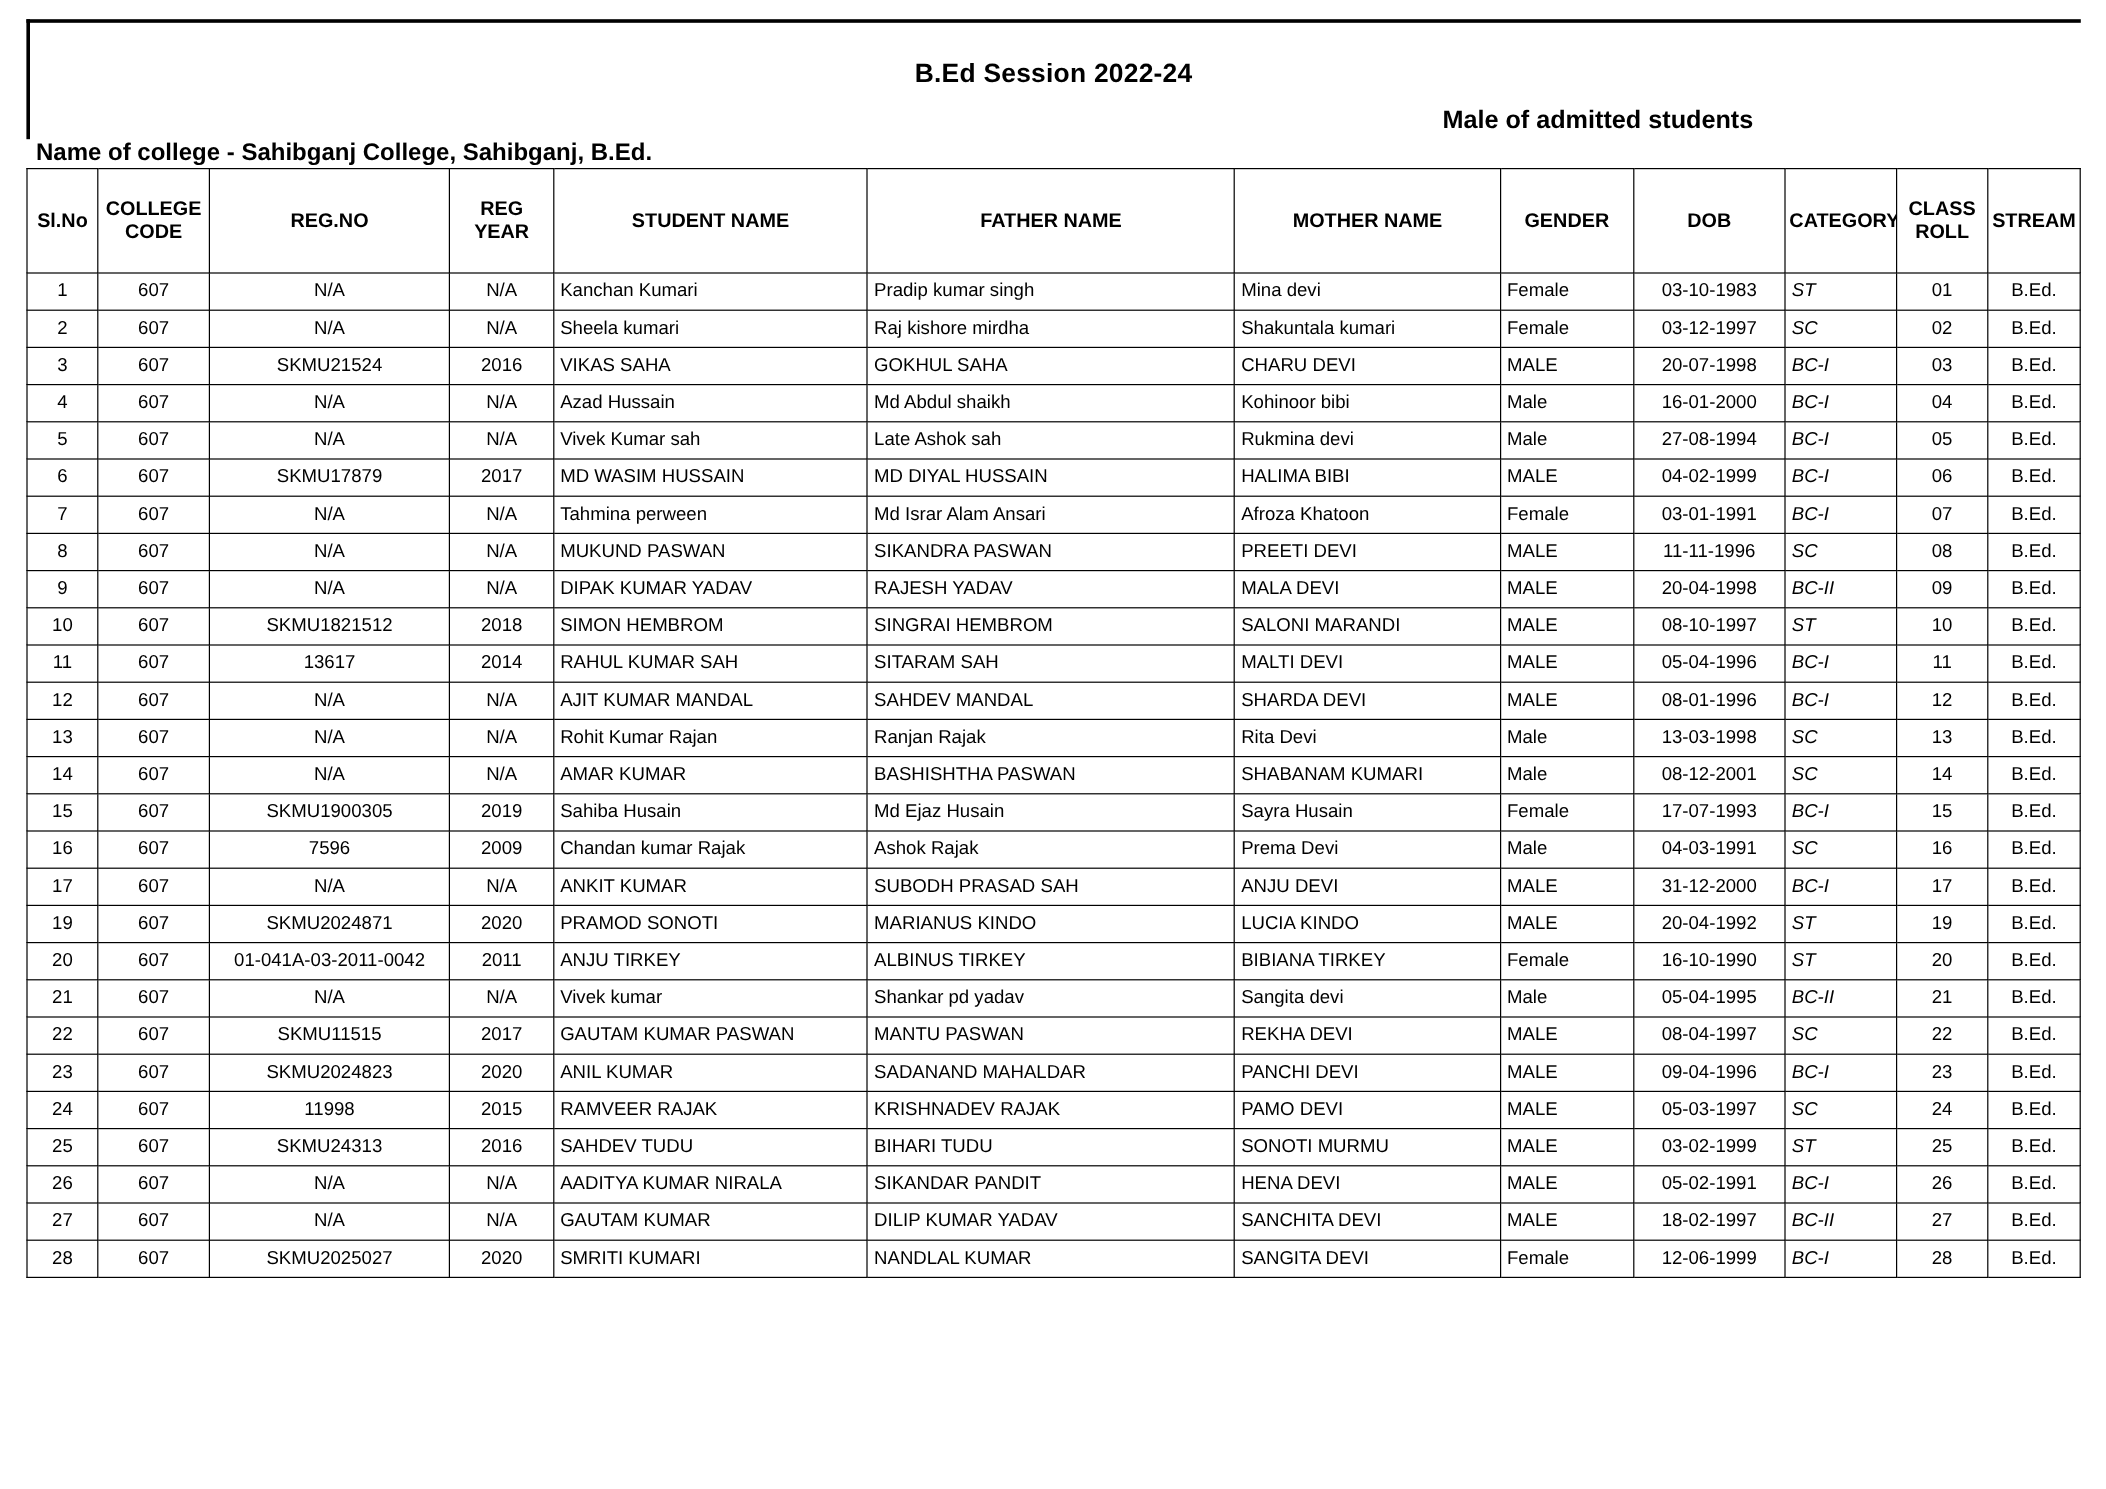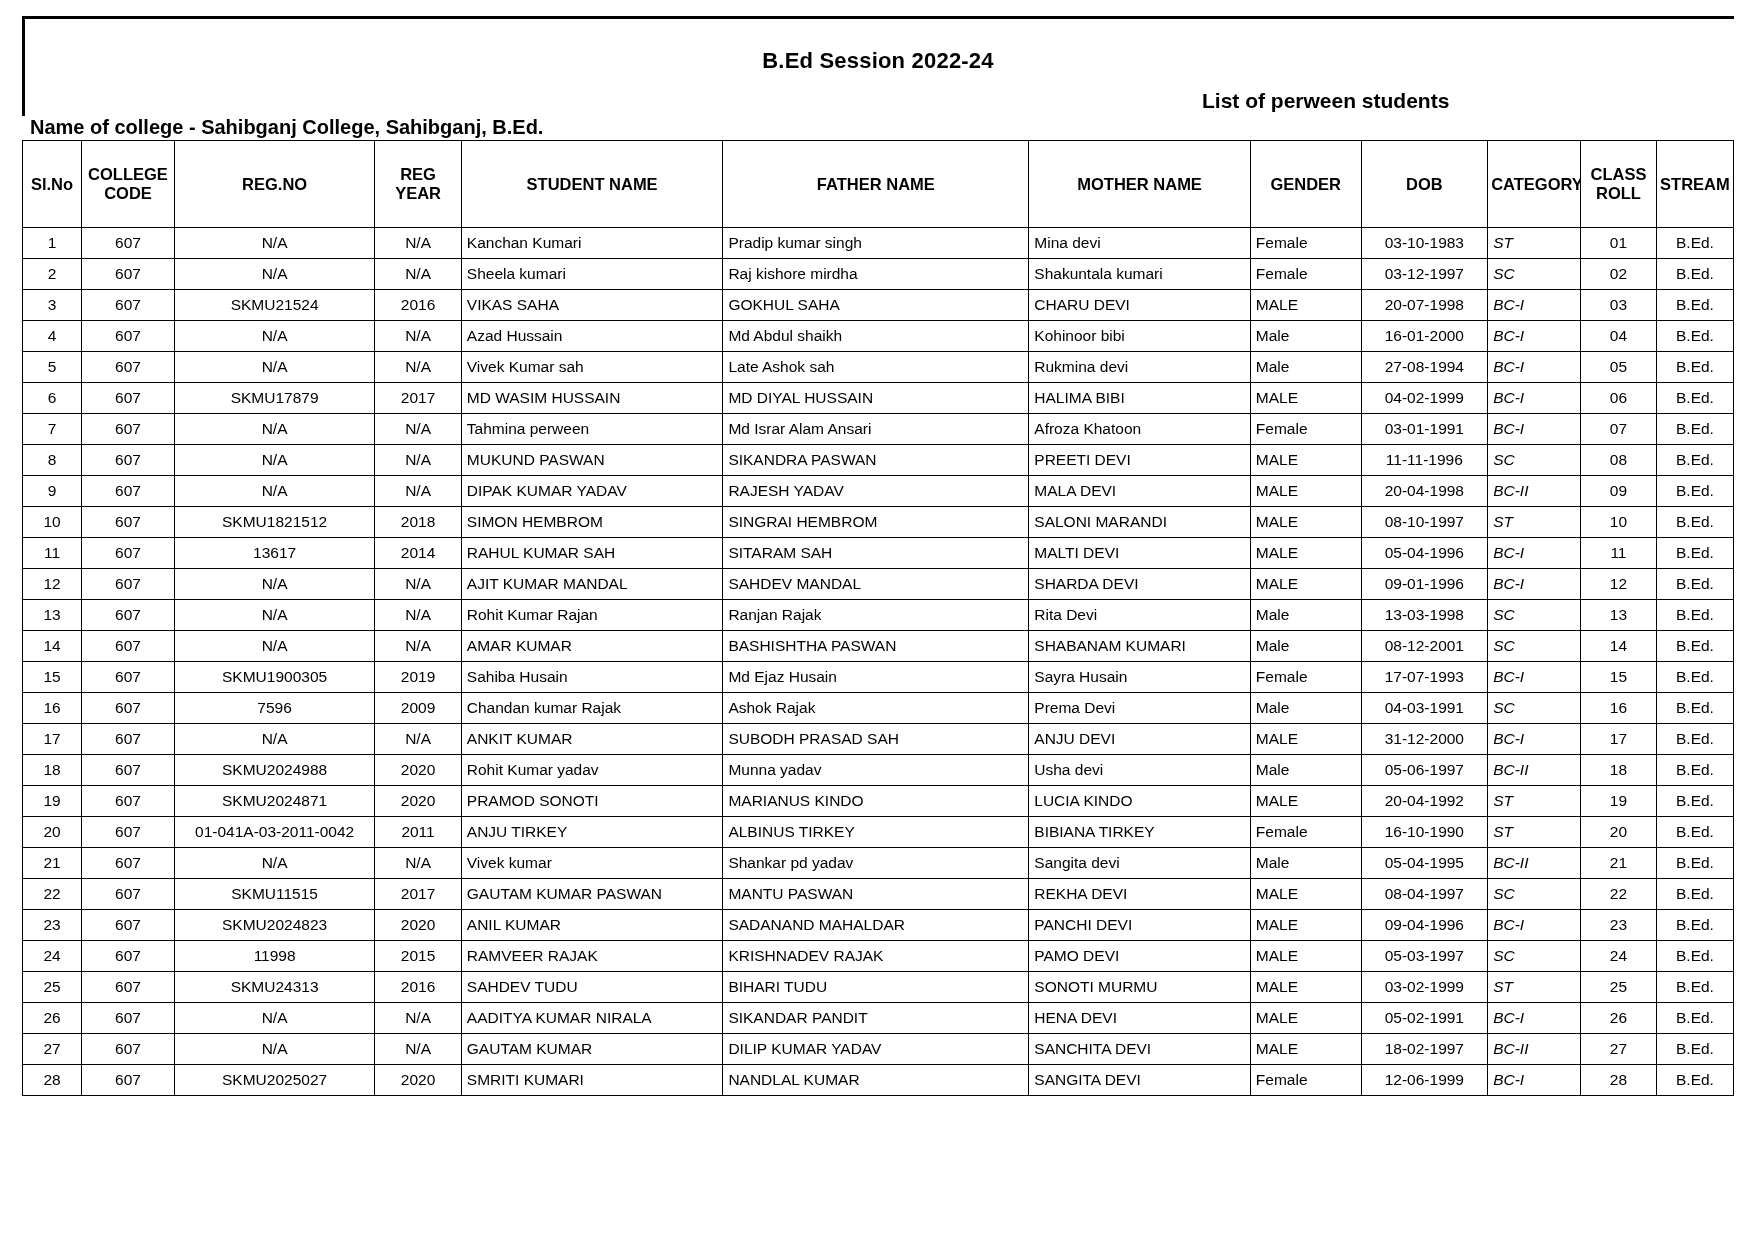--- a/index.html
+++ b/index.html
@@ -137,21 +137,21 @@
 <body>
 
 <div class="page">
 
   <div class="top-rule"></div>
   <div class="left-tick"></div>
 
   <div class="header">
     <div class="doc-title">B.Ed Session 2022-24</div>
     <div class="college-line">Name of college - Sahibganj College, Sahibganj, B.Ed.</div>
-    <div class="list-label">List of perween students</div>
+    <div class="list-label">Male of admitted students</div>
   </div>
 
   <div class="table-wrap">
     <table class="students">
       <colgroup>
         <col class="c-sl">
           <col class="c-code">
           <col class="c-reg">
           <col class="c-ryear">
         <col class="c-sname">
@@ -345,21 +345,21 @@
           </tr>
           <tr>
             <td class="center">12</td>
             <td class="center">607</td>
             <td class="center">N/A</td>
             <td class="center">N/A</td>
             <td class="left">AJIT KUMAR MANDAL</td>
             <td class="left">SAHDEV MANDAL</td>
             <td class="left">SHARDA DEVI</td>
             <td class="left">MALE</td>
-            <td class="dob">09-01-1996</td>
+            <td class="dob">08-01-1996</td>
             <td class="cat">BC-I</td>
             <td class="center">12</td>
             <td class="stream">B.Ed.</td>
           </tr>
           <tr>
             <td class="center">13</td>
             <td class="center">607</td>
             <td class="center">N/A</td>
             <td class="center">N/A</td>
             <td class="left">Rohit Kumar Rajan</td>
@@ -418,34 +418,20 @@
             <td class="center">607</td>
             <td class="center">N/A</td>
             <td class="center">N/A</td>
             <td class="left">ANKIT KUMAR</td>
             <td class="left">SUBODH PRASAD SAH</td>
             <td class="left">ANJU DEVI</td>
             <td class="left">MALE</td>
             <td class="dob">31-12-2000</td>
             <td class="cat">BC-I</td>
             <td class="center">17</td>
-            <td class="stream">B.Ed.</td>
-          </tr>
-          <tr>
-            <td class="center">18</td>
-            <td class="center">607</td>
-            <td class="center">SKMU2024988</td>
-            <td class="center">2020</td>
-            <td class="left">Rohit Kumar yadav</td>
-            <td class="left">Munna yadav</td>
-            <td class="left">Usha devi</td>
-            <td class="left">Male</td>
-            <td class="dob">05-06-1997</td>
-            <td class="cat">BC-II</td>
-            <td class="center">18</td>
             <td class="stream">B.Ed.</td>
           </tr>
           <tr>
             <td class="center">19</td>
             <td class="center">607</td>
             <td class="center">SKMU2024871</td>
             <td class="center">2020</td>
             <td class="left">PRAMOD SONOTI</td>
             <td class="left">MARIANUS KINDO</td>
             <td class="left">LUCIA KINDO</td>

